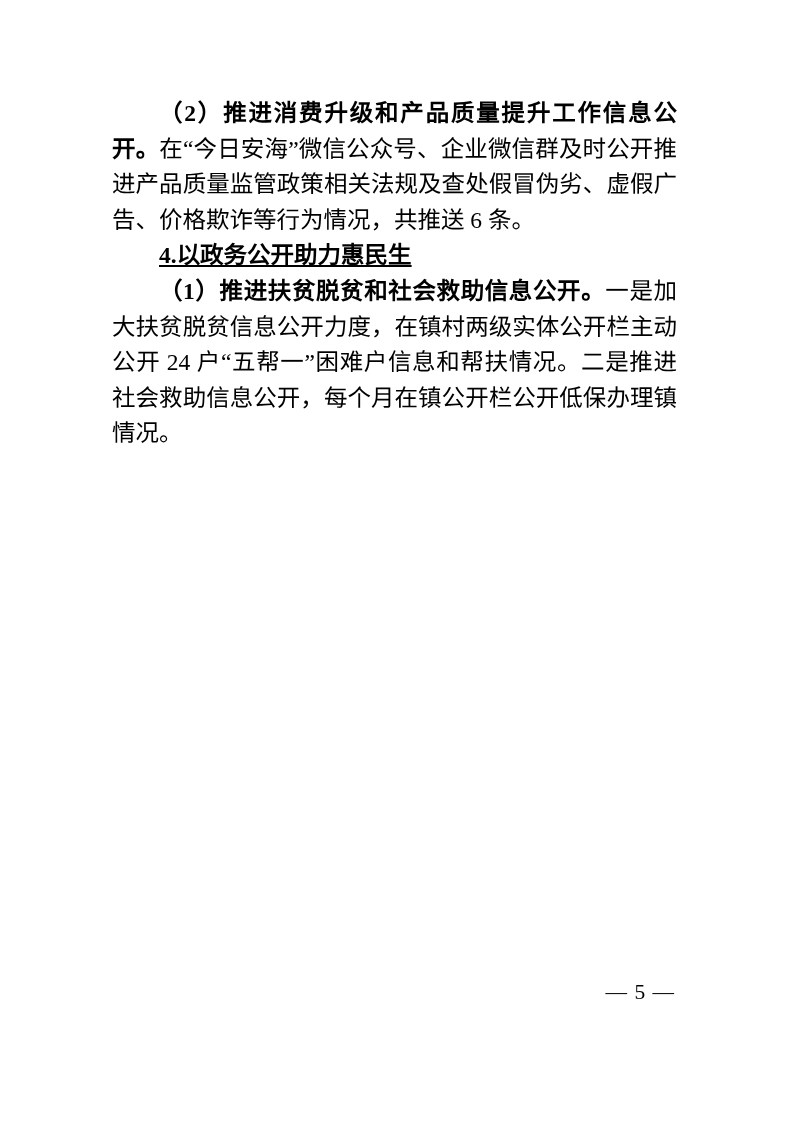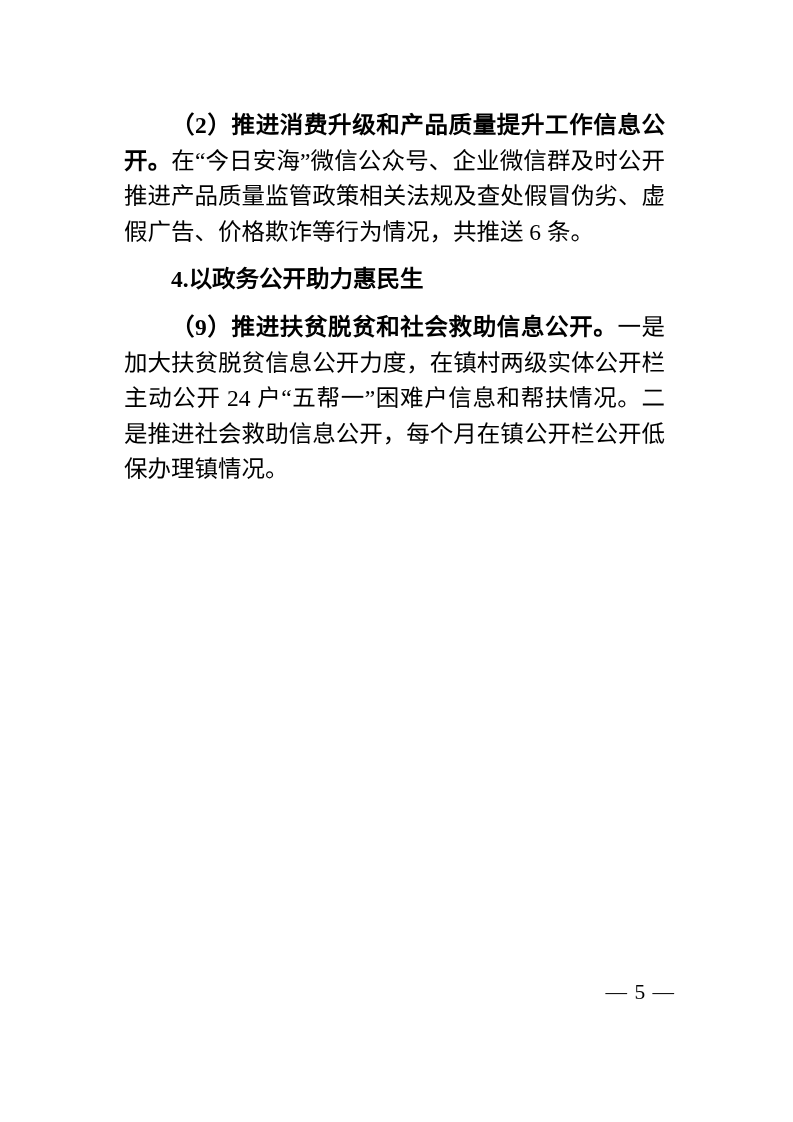--- a/index.html
+++ b/index.html
@@ -20,29 +20,30 @@
     position: absolute;
     left: 112px;
     top: 96px;
     width: 565px;
     font-size: 23.5px;
     line-height: 35.6px;
     text-align: justify;
     text-justify: inter-ideograph;
   }
   .text-block p {
-    margin: 12px;
+    margin: 0;
     padding: 0;
     text-indent: 2em;
   }
   .lead {
     font-weight: 700;
   }
   .section-heading {
     font-weight: 700;
+    text-decoration: underline;
   }
   .page-footer {
     position: absolute;
     top: 978px;
     right: 118px;
     font-size: 21.5px;
     line-height: 28px;
     letter-spacing: 1px;
     color: #000000;
     font-family: "Liberation Serif", "DejaVu Serif", serif;
@@ -57,21 +58,21 @@
 
     <p>
       <span class="lead">（2）推进消费升级和产品质量提升工作信息公开。</span><span>在“今日安海”微信公众号、企业微信群及时公开推进产品质量监管政策相关法规及查处假冒伪劣、虚假广告、价格欺诈等行为情况，共推送 6 条。</span>
     </p>
 
     <p class="section-heading">
       <span>4.以政务公开助力惠民生</span>
     </p>
 
     <p>
-      <span class="lead">（9）推进扶贫脱贫和社会救助信息公开。</span><span>一是加大扶贫脱贫信息公开力度，在镇村两级实体公开栏主动公开 24 户“五帮一”困难户信息和帮扶情况。二是推进社会救助信息公开，每个月在镇公开栏公开低保办理镇情况。</span>
+      <span class="lead">（1）推进扶贫脱贫和社会救助信息公开。</span><span>一是加大扶贫脱贫信息公开力度，在镇村两级实体公开栏主动公开 24 户“五帮一”困难户信息和帮扶情况。二是推进社会救助信息公开，每个月在镇公开栏公开低保办理镇情况。</span>
     </p>
 
 
 
   </main>
 
   <footer class="page-footer">
     <span>— 5 —</span>
   </footer>
 

